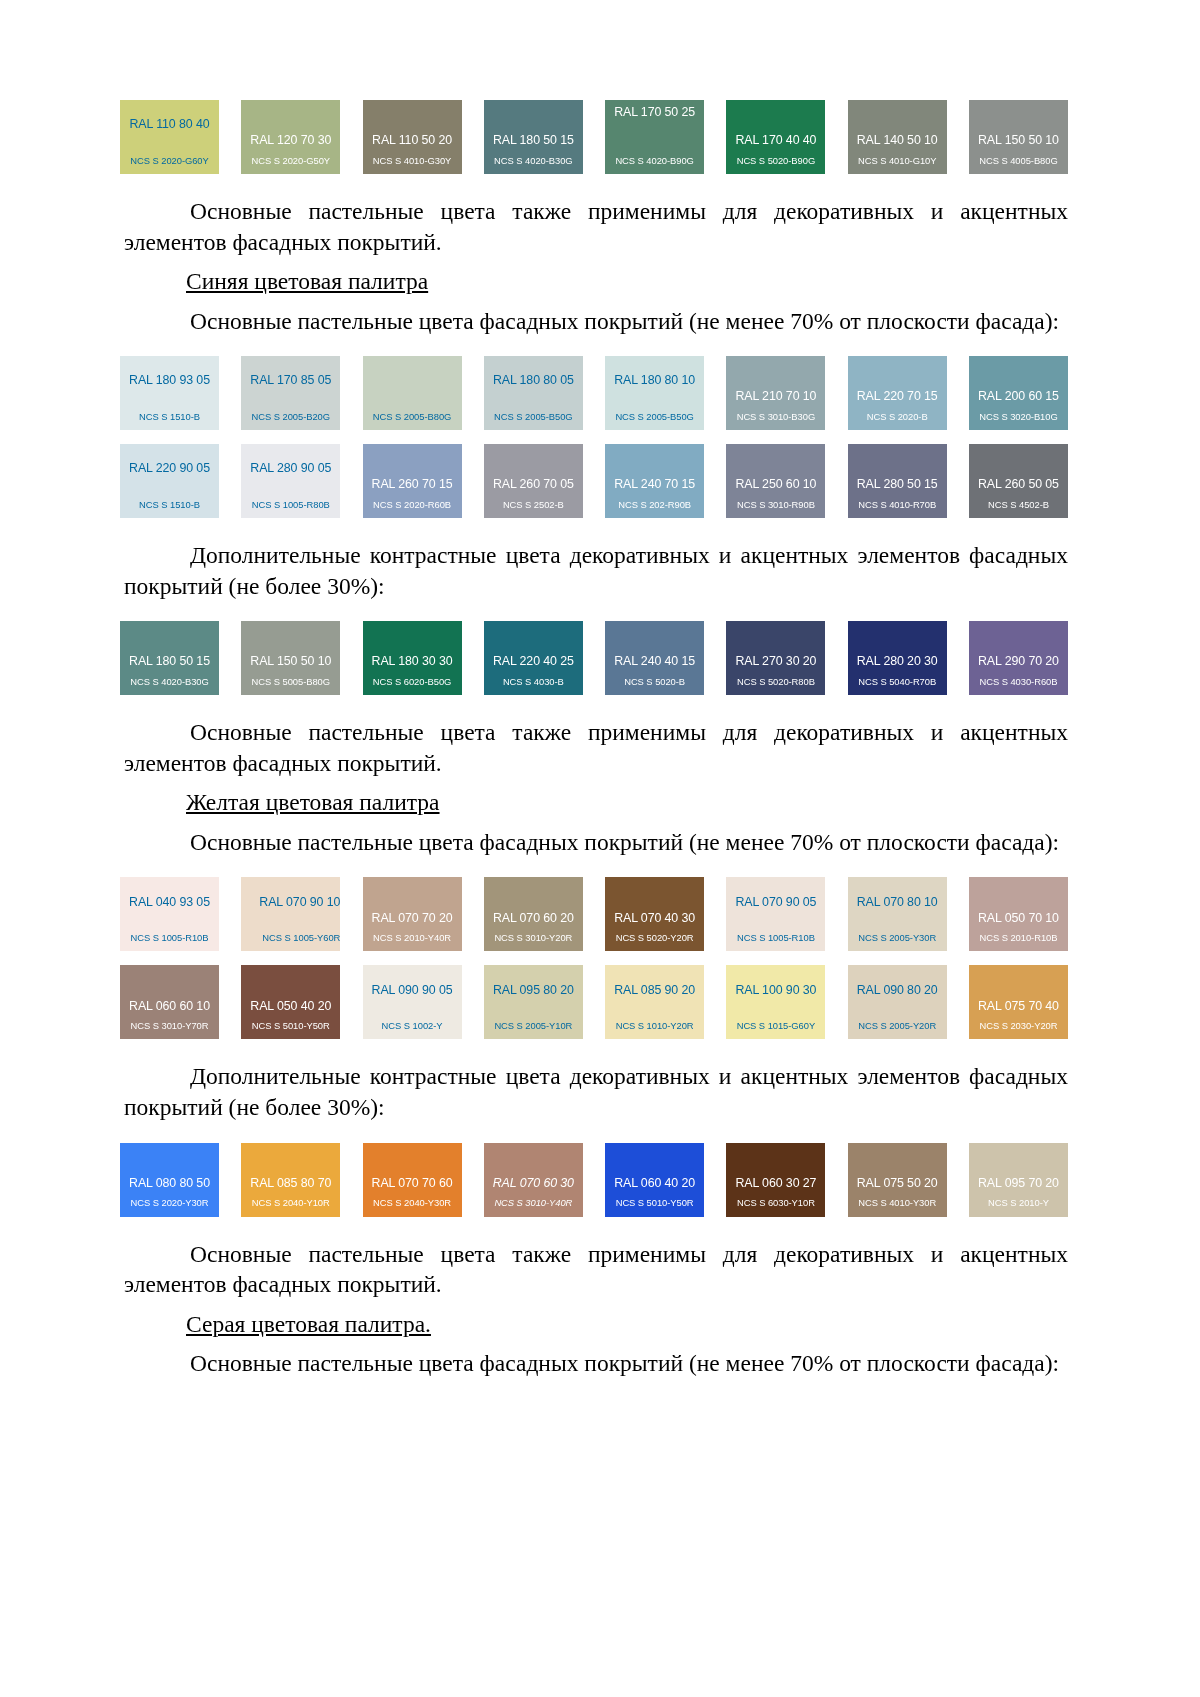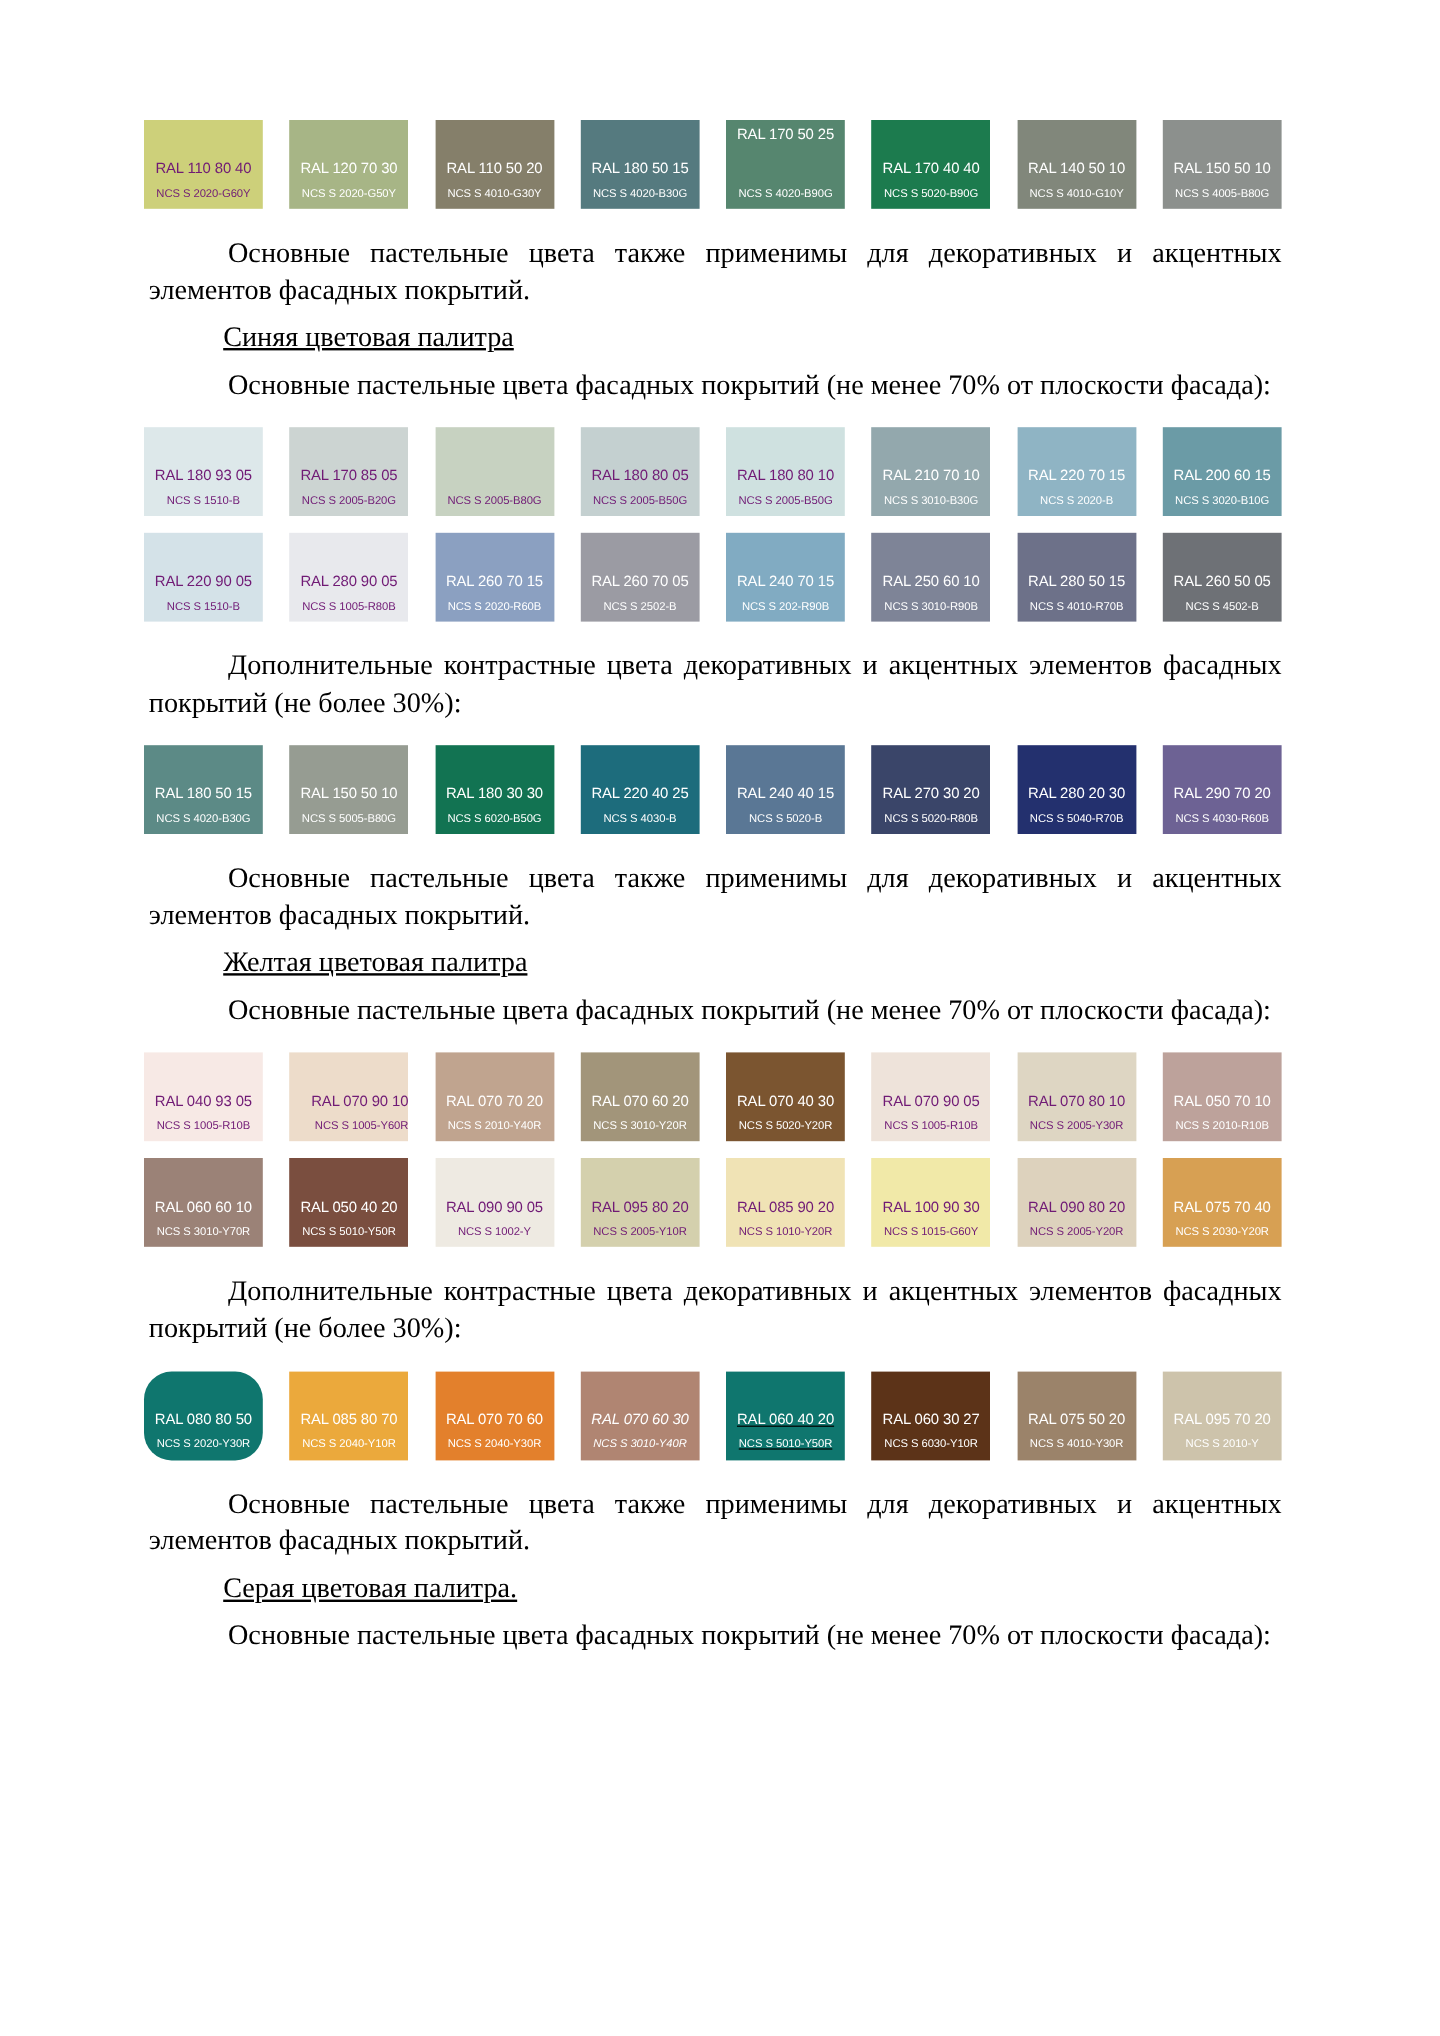--- a/index.html
+++ b/index.html
@@ -84,21 +84,21 @@
     text-align: center;
   }
   .swatch .ncs {
     font-size: 9.4px;
     line-height: 1;
     letter-spacing: -0.05px;
     white-space: nowrap;
     text-align: center;
   }
   .swatch.dark .ral, .swatch.dark .ncs { color: #ffffff; }
-  .swatch.light .ral, .swatch.light .ncs { color: #701a75; }
+  .swatch.light .ral, .swatch.light .ncs { color: #0369a1; margin-top: 16px; }
 
   .block-gap { height: 20px; }
   .row-gap { height: 14px; }
 </style>
 </head>
 <body>
 
 <div class="page">
   <div class="content">
 
@@ -346,37 +346,37 @@
         </div>
       </div>
 
     <div class="spacer-lg"></div>
 
     <p class="body-text">Дополнительные контрастные цвета декоративных и акцентных элементов фасадных покрытий (не более 30%):</p>
 
     <div class="block-gap"></div>
 
     <div class="swatch-row">
-        <div class="swatch dark" style="background: #0f766e; border-radius: 23px;">
+        <div class="swatch dark" style="background: #3b82f6;">
           <div class="ral">RAL 080 80 50</div>
           <div class="ncs">NCS S 2020-Y30R</div>
         </div>
         <div class="swatch dark" style="background: rgb(235, 169, 60);">
           <div class="ral">RAL 085 80 70</div>
           <div class="ncs">NCS S 2040-Y10R</div>
         </div>
         <div class="swatch dark" style="background: rgb(227, 128, 44);">
           <div class="ral">RAL 070 70 60</div>
           <div class="ncs">NCS S 2040-Y30R</div>
         </div>
         <div class="swatch dark" style="background: rgb(176, 133, 114); font-style: italic;">
           <div class="ral">RAL 070 60 30</div>
           <div class="ncs">NCS S 3010-Y40R</div>
         </div>
-        <div class="swatch dark" style="background: #0f766e; text-decoration: underline;">
+        <div class="swatch dark" style="background: #1d4ed8;">
           <div class="ral">RAL 060 40 20</div>
           <div class="ncs">NCS S 5010-Y50R</div>
         </div>
         <div class="swatch dark" style="background: rgb(92, 51, 24);">
           <div class="ral">RAL 060 30 27</div>
           <div class="ncs">NCS S 6030-Y10R</div>
         </div>
         <div class="swatch dark" style="background: rgb(155, 131, 106);">
           <div class="ral">RAL 075 50 20</div>
           <div class="ncs">NCS S 4010-Y30R</div>

